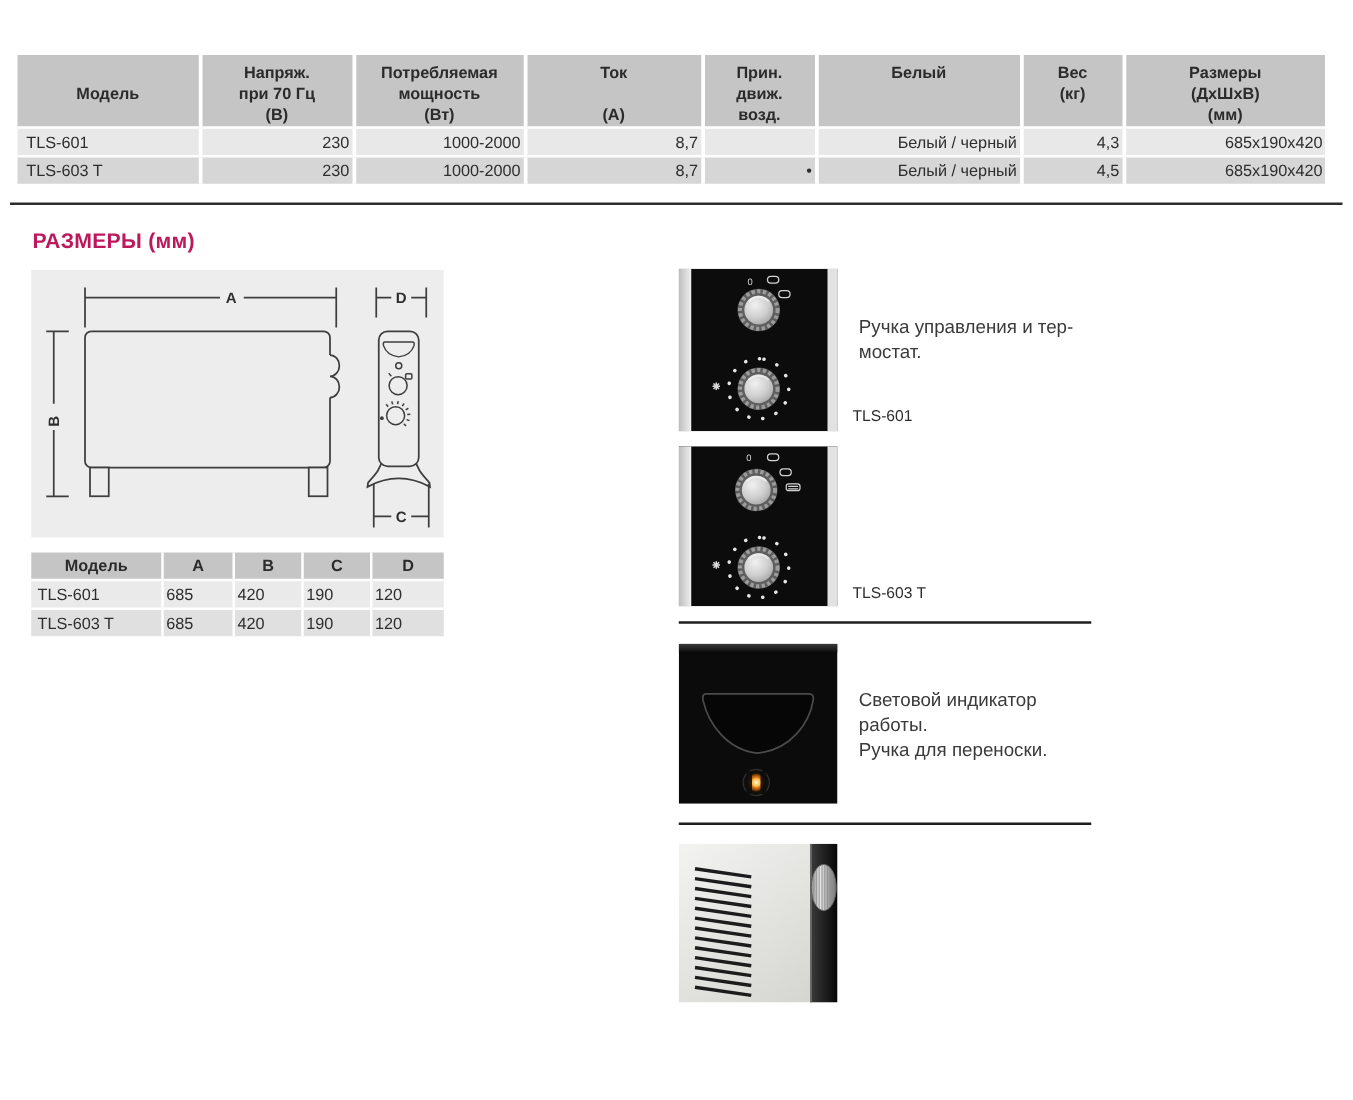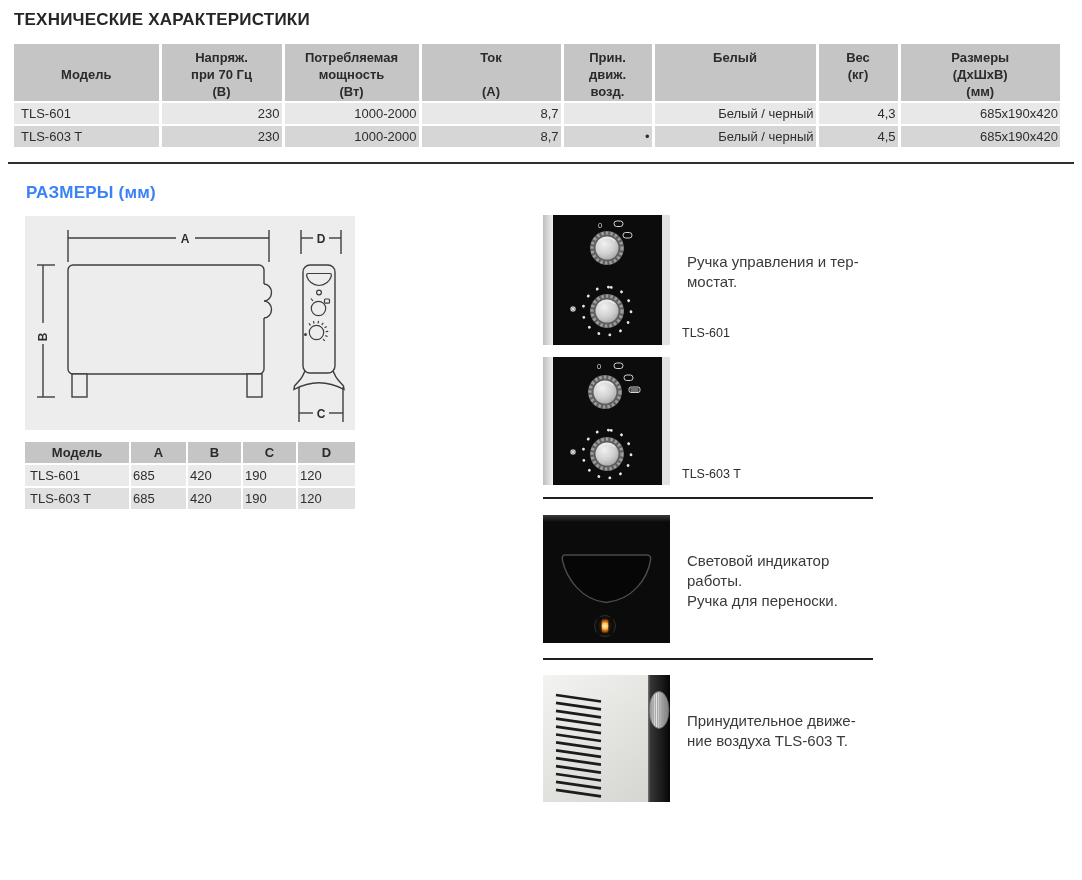--- a/index.html
+++ b/index.html
@@ -2,21 +2,21 @@
 <html><head>
 <meta charset="utf-8">
 <style>
   html,body { margin:0; padding:0; background:#ffffff; }
   body { font-family:"Liberation Sans", sans-serif; color:#2e2e2e; }
   .page { position:relative; width:1082px; height:880px; background:#fff; overflow:hidden; }
 
   .h1 { position:absolute; left:14px; top:10px; font-size:17px; font-weight:700;
         letter-spacing:.2px; color:#262626; }
   .h2 { position:absolute; left:26px; top:183px; font-size:17px; font-weight:700;
-        letter-spacing:.2px; color:#3b82f6; }
+        letter-spacing:.2px; color:#be185d; }
 
   table { border-collapse:collapse; table-layout:fixed; }
   .spec  { position:absolute; left:14px; top:44px; width:1046px; font-size:13px; }
   .spec th { background:#c5c5c5; font-weight:700; vertical-align:top; padding:5px 2px 0 2px;
              height:58px; line-height:17px; white-space:pre-line; text-align:center;
              box-sizing:border-box; color:#2b2b2b; }
   .spec td { height:21px; text-align:right; padding:0 2px; }
   .spec th:not(:first-child), .spec td:not(:first-child) { border-left:3px solid #fff; }
   .spec tbody td { border-top:2px solid #fff; }
   .spec tr.r0 td { background:#e8e8e8; }
@@ -46,21 +46,20 @@
   .sep { position:absolute; left:543px; width:330px; height:2px; background:#1f1f1f; }
 
   svg text.dim { font-family:"Liberation Sans", sans-serif; font-size:12px; font-weight:700;
                  fill:#2e2e2e; text-anchor:middle; }
 </style>
 </head>
 <body>
 
 <div class="page">
 
-  <div class="h1">ТЕХНИЧЕСКИЕ ХАРАКТЕРИСТИКИ</div>
 
   <table class="spec">
     <colgroup>
       <col style="width:146px">
         <col style="width:123px">
         <col style="width:137px">
         <col style="width:142px">
       <col style="width:91px">
         <col style="width:164px">
         <col style="width:82px">
@@ -391,16 +390,14 @@
           <line x1="112.4" y1="16" x2="112.4" y2="54"></line>
             <line x1="114.6" y1="16" x2="114.6" y2="54"></line>
           <line x1="116.8" y1="16" x2="116.8" y2="54"></line>
             <line x1="119" y1="16" x2="119" y2="54"></line>
           <line x1="121.2" y1="16" x2="121.2" y2="54"></line>
             <line x1="123.4" y1="16" x2="123.4" y2="54"></line>
         </g>
       </g>
     </svg>
   </div>
-  <div class="caption" style="top:676px;">Принудительное движе-
-ние воздуха TLS-603 T.</div>
 
 </div>
 
 </body></html>

